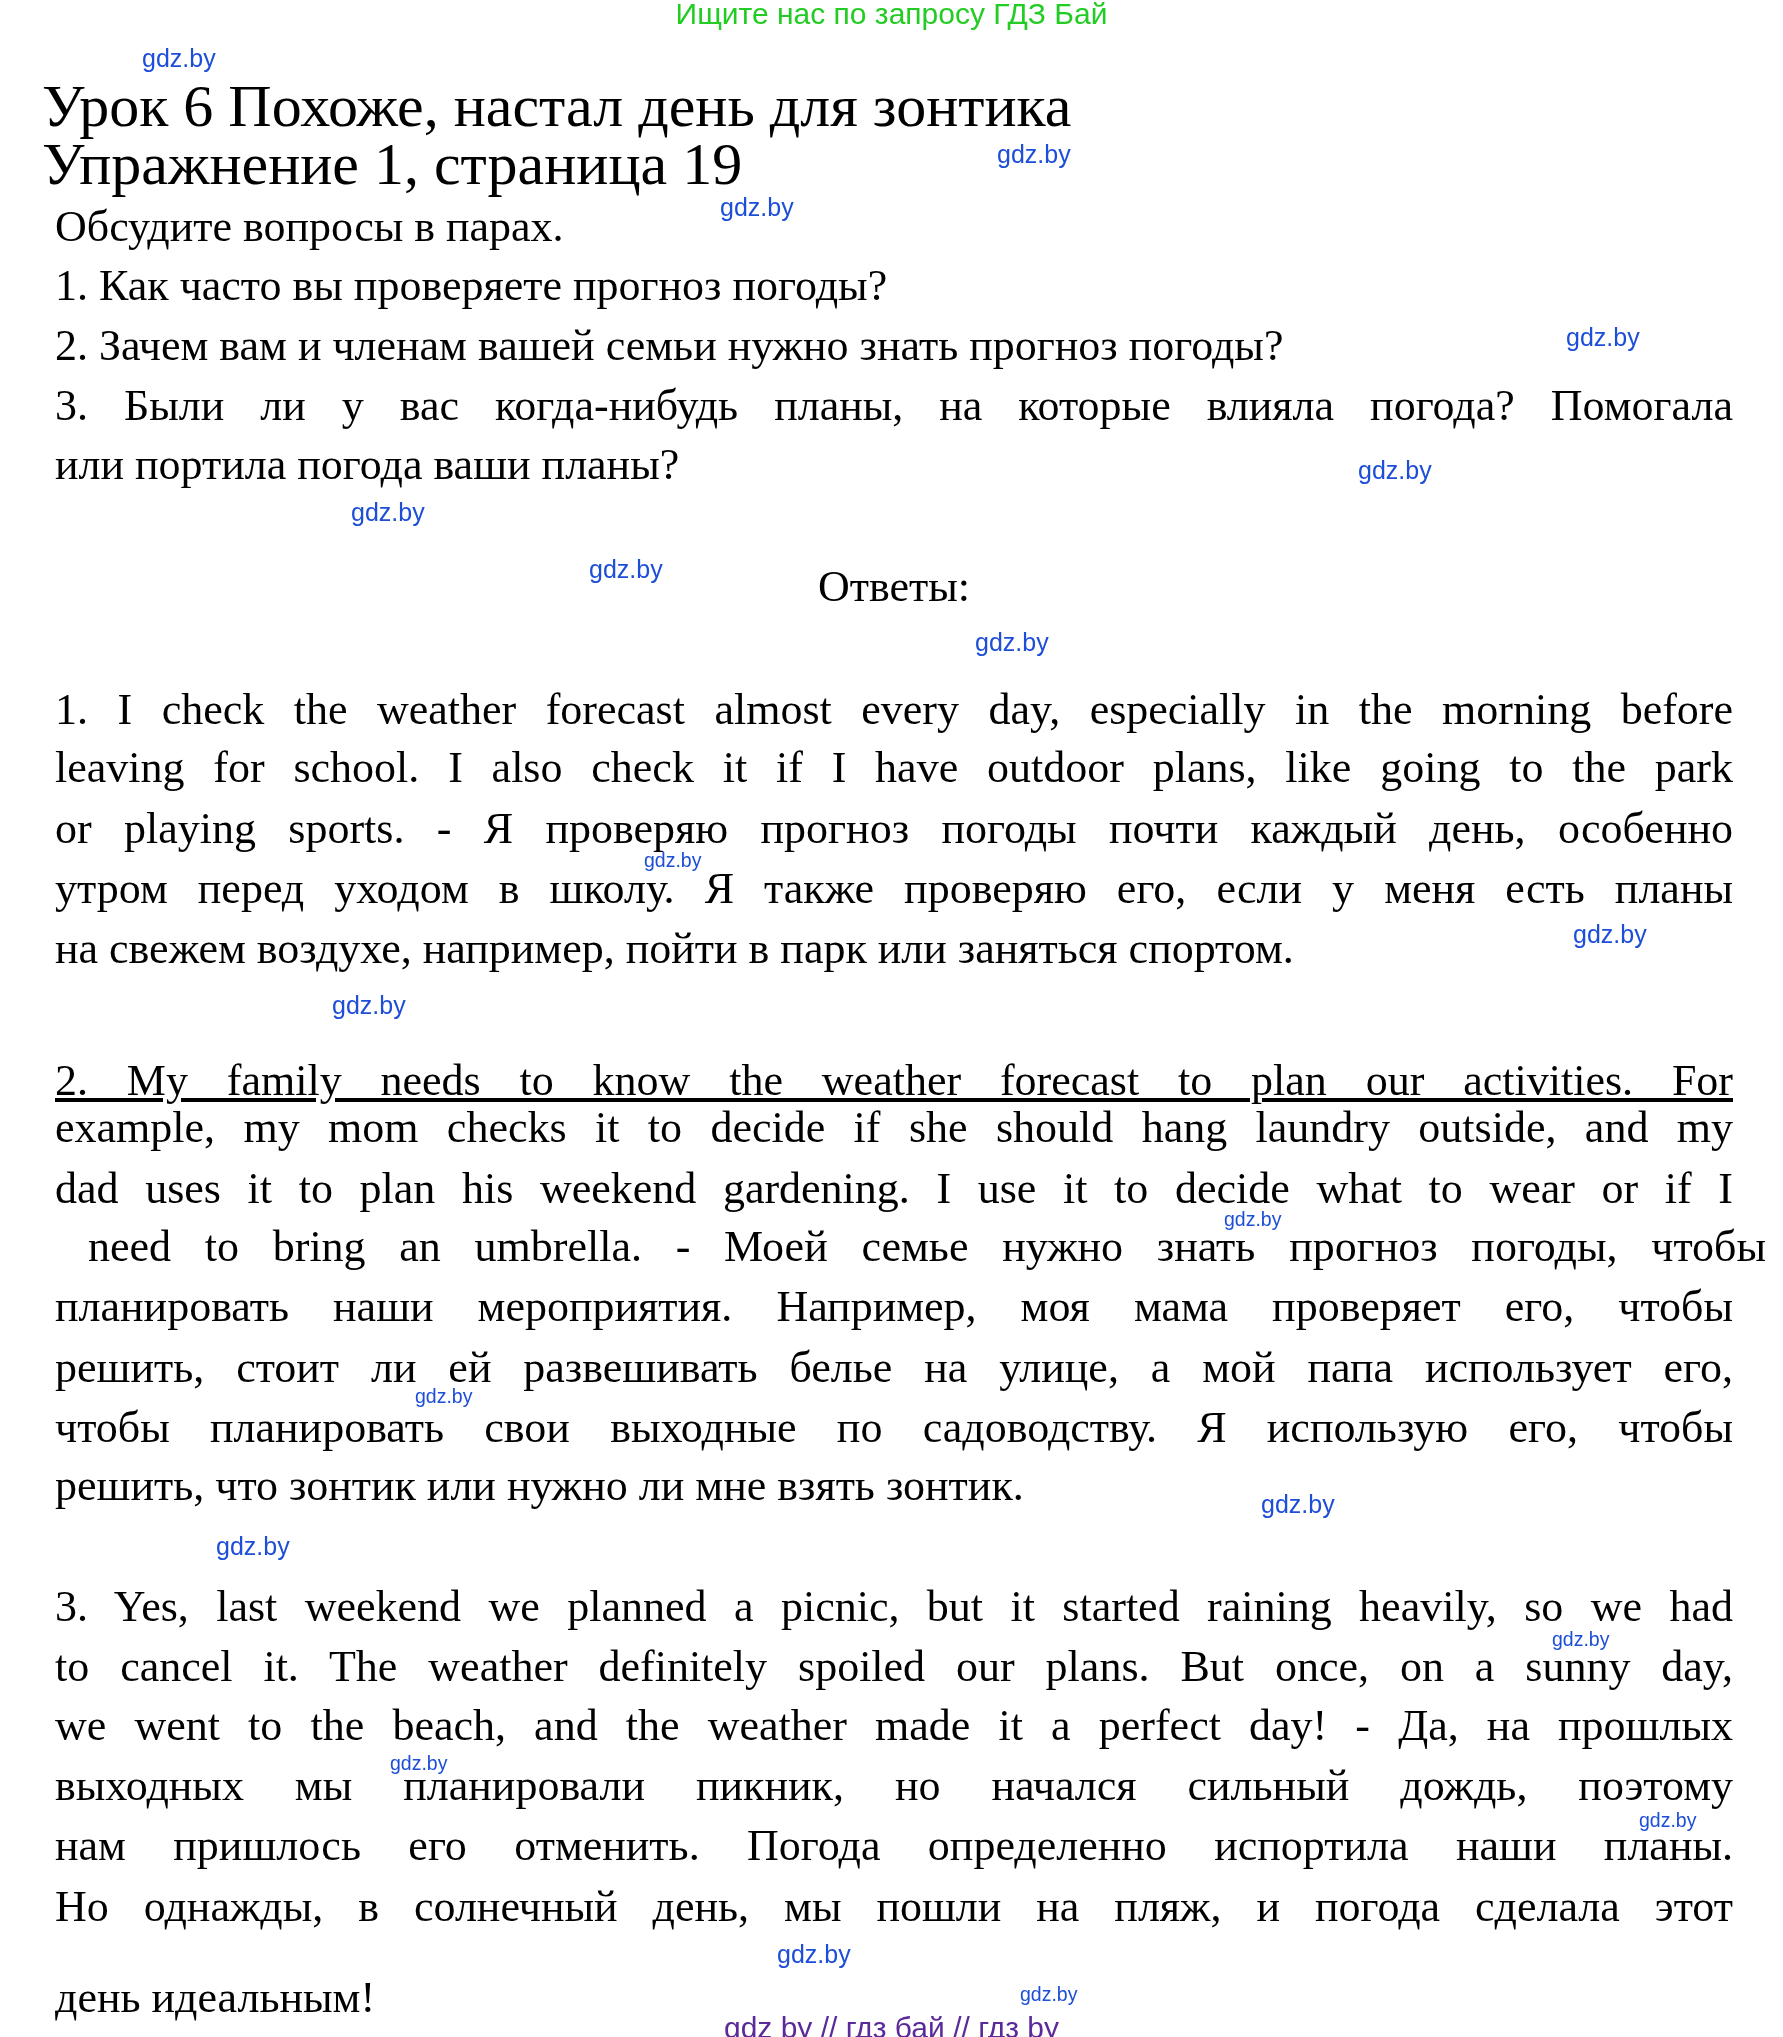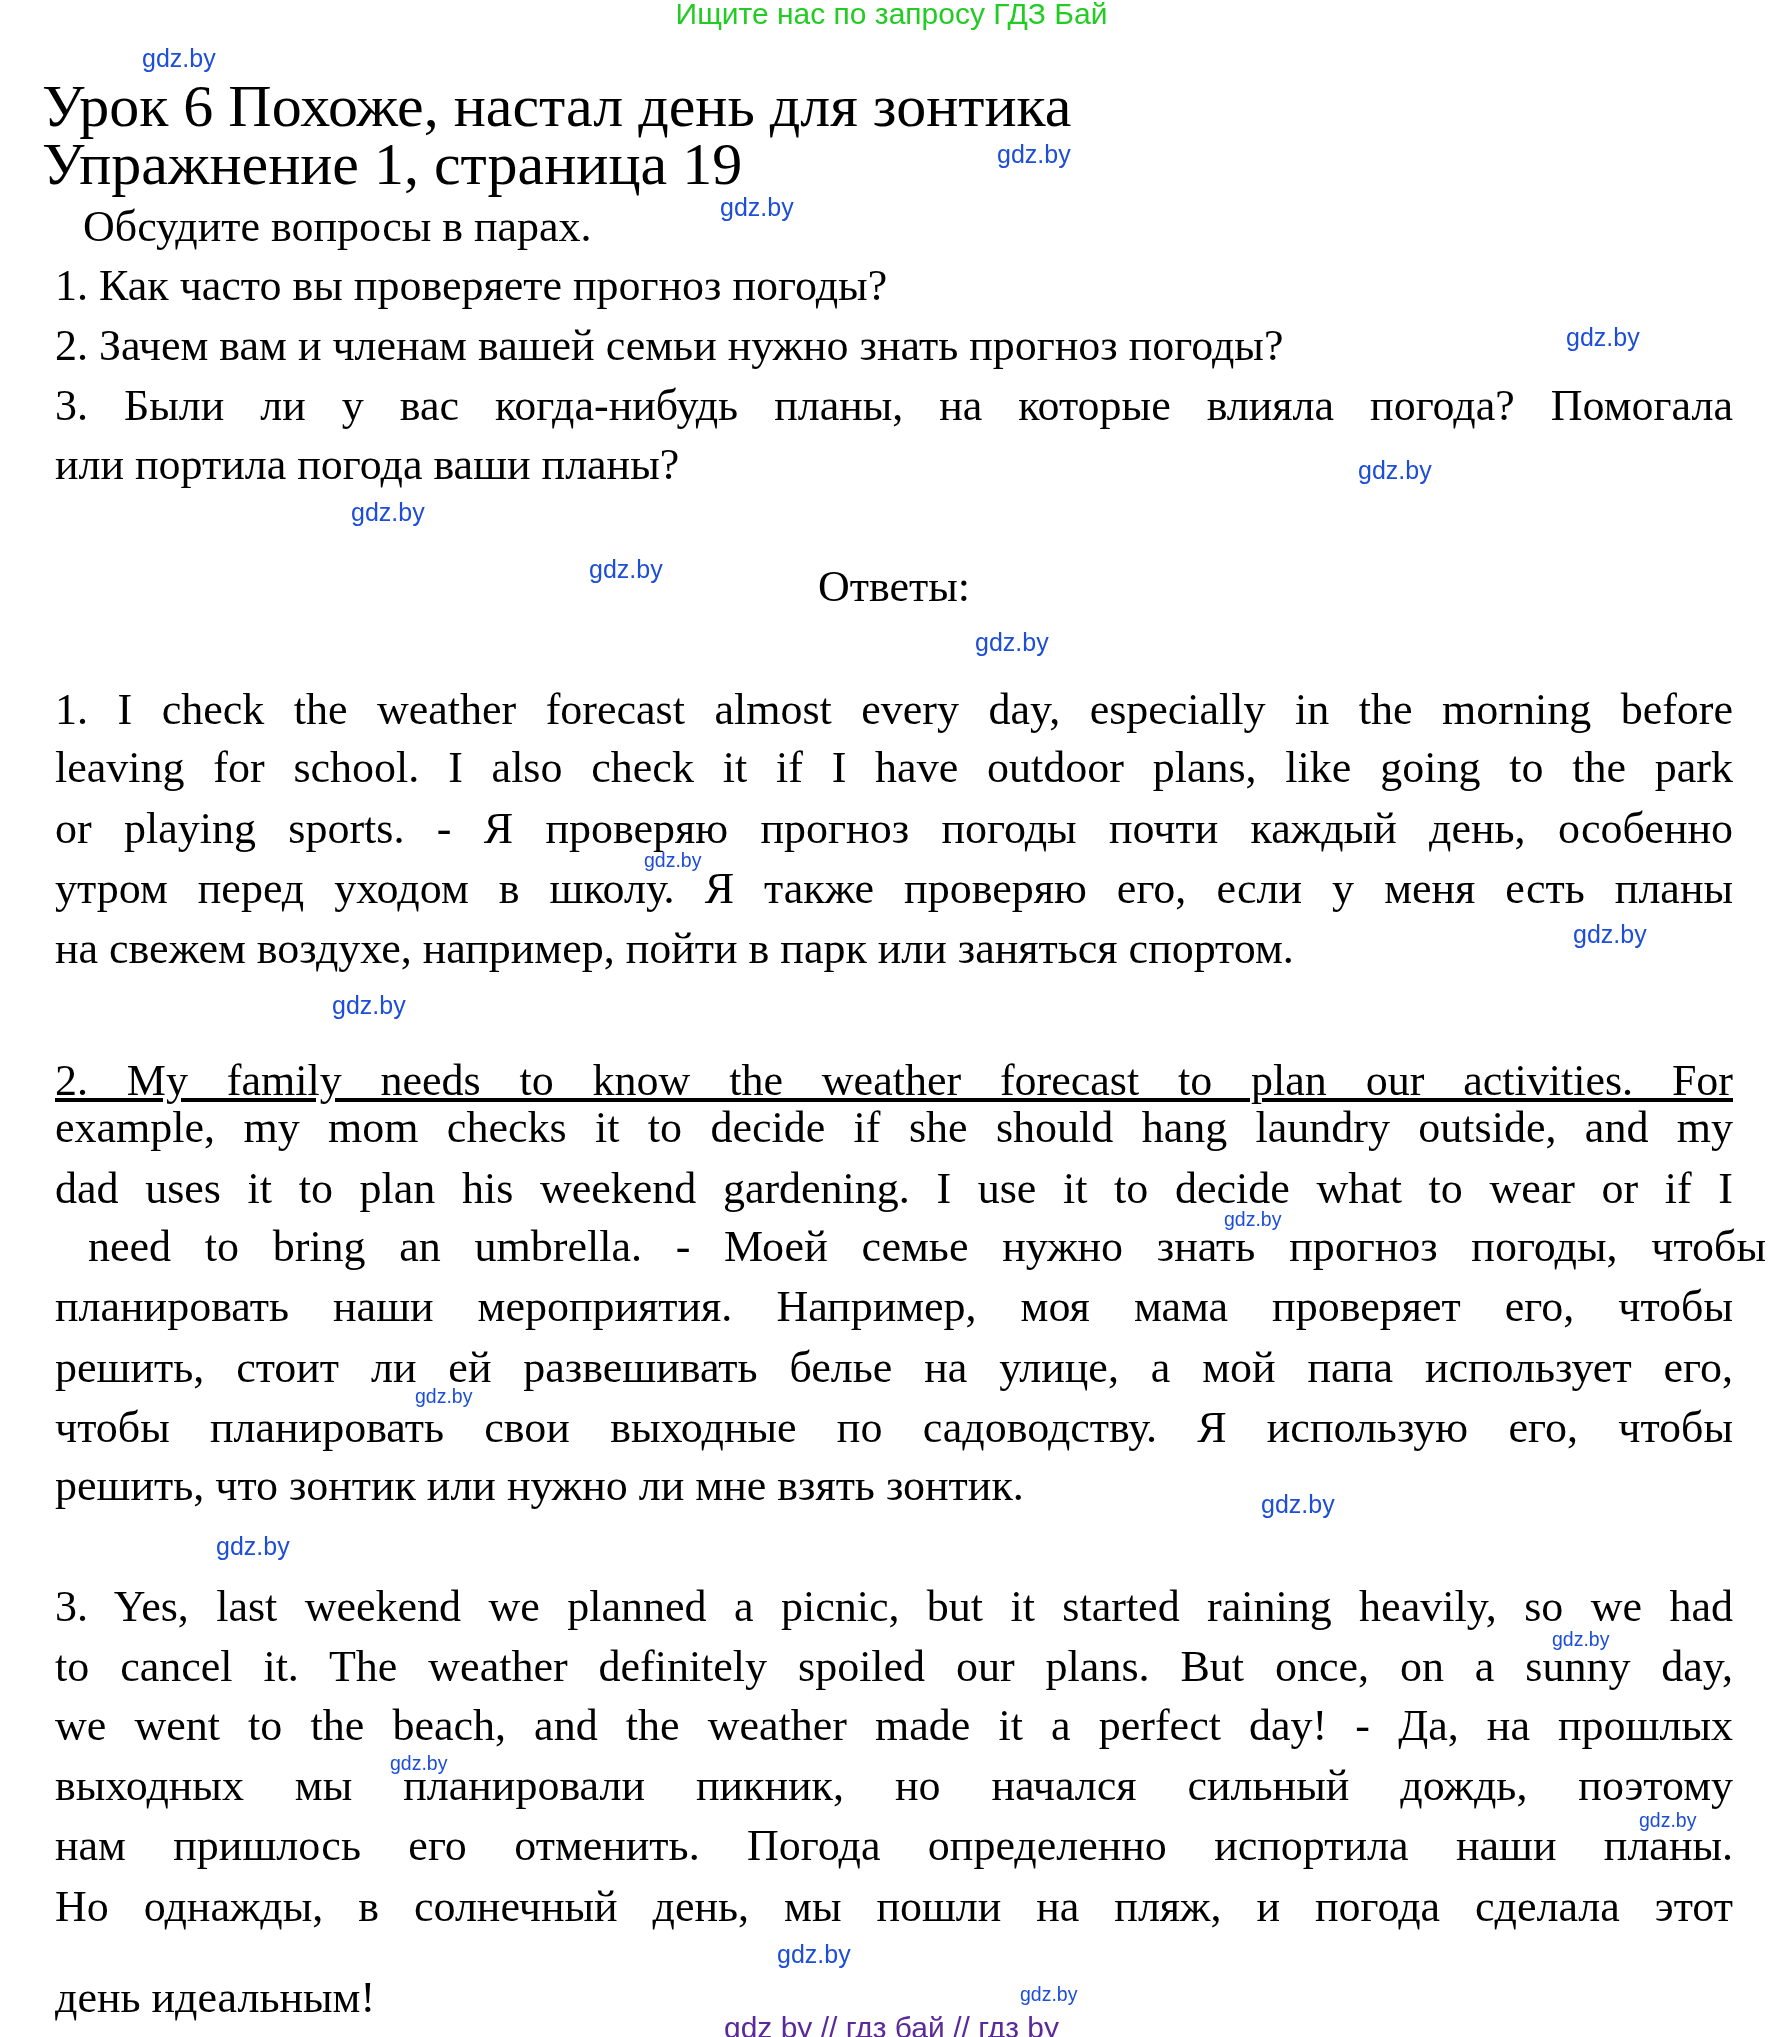--- a/index.html
+++ b/index.html
@@ -34,21 +34,21 @@
 <div class="abs wm" style="left:216px;top:1532px;">gdz.by</div>
 <div class="abs wm" style="left:1552px;top:1628px;font-size:19.5px;">gdz.by</div>
 <div class="abs wm" style="left:390px;top:1752px;font-size:19.5px;">gdz.by</div>
 <div class="abs wm" style="left:1639px;top:1809px;font-size:19.5px;">gdz.by</div>
 <div class="abs wm" style="left:777px;top:1940px;">gdz.by</div>
 <div class="abs wm" style="left:1020px;top:1983px;font-size:19.5px;">gdz.by</div>
 
 <div class="abs title" style="top:80px;">Урок 6 Похоже, настал день для зонтика</div>
 <div class="abs title" style="top:138px;text-align:center;">Упражнение 1, страница 19</div>
 
-<div class="abs line" style="top:200px;margin-left:28px;">Обсудите вопросы в парах.</div>
+<div class="abs line" style="top:200px;">Обсудите вопросы в парах.</div>
 <div class="abs line" style="top:259px;">1. Как часто вы проверяете прогноз погоды?</div>
 <div class="abs line" style="top:319px;">2. Зачем вам и членам вашей семьи нужно знать прогноз погоды?</div>
 <div class="abs line just" style="top:379px;">3. Были ли у вас когда-нибудь планы, на которые влияла погода? Помогала</div>
 <div class="abs line" style="top:438px;">или портила погода ваши планы?</div>
 
 <div class="abs line" style="top:560px;text-align:center;">Ответы:</div>
 
 <div class="abs line just" style="top:683px;">1. I check the weather forecast almost every day, especially in the morning before</div>
 <div class="abs line just" style="top:741px;">leaving for school. I also check it if I have outdoor plans, like going to the park</div>
 <div class="abs line just" style="top:802px;">or playing sports. - Я проверяю прогноз погоды почти каждый день, особенно</div>

